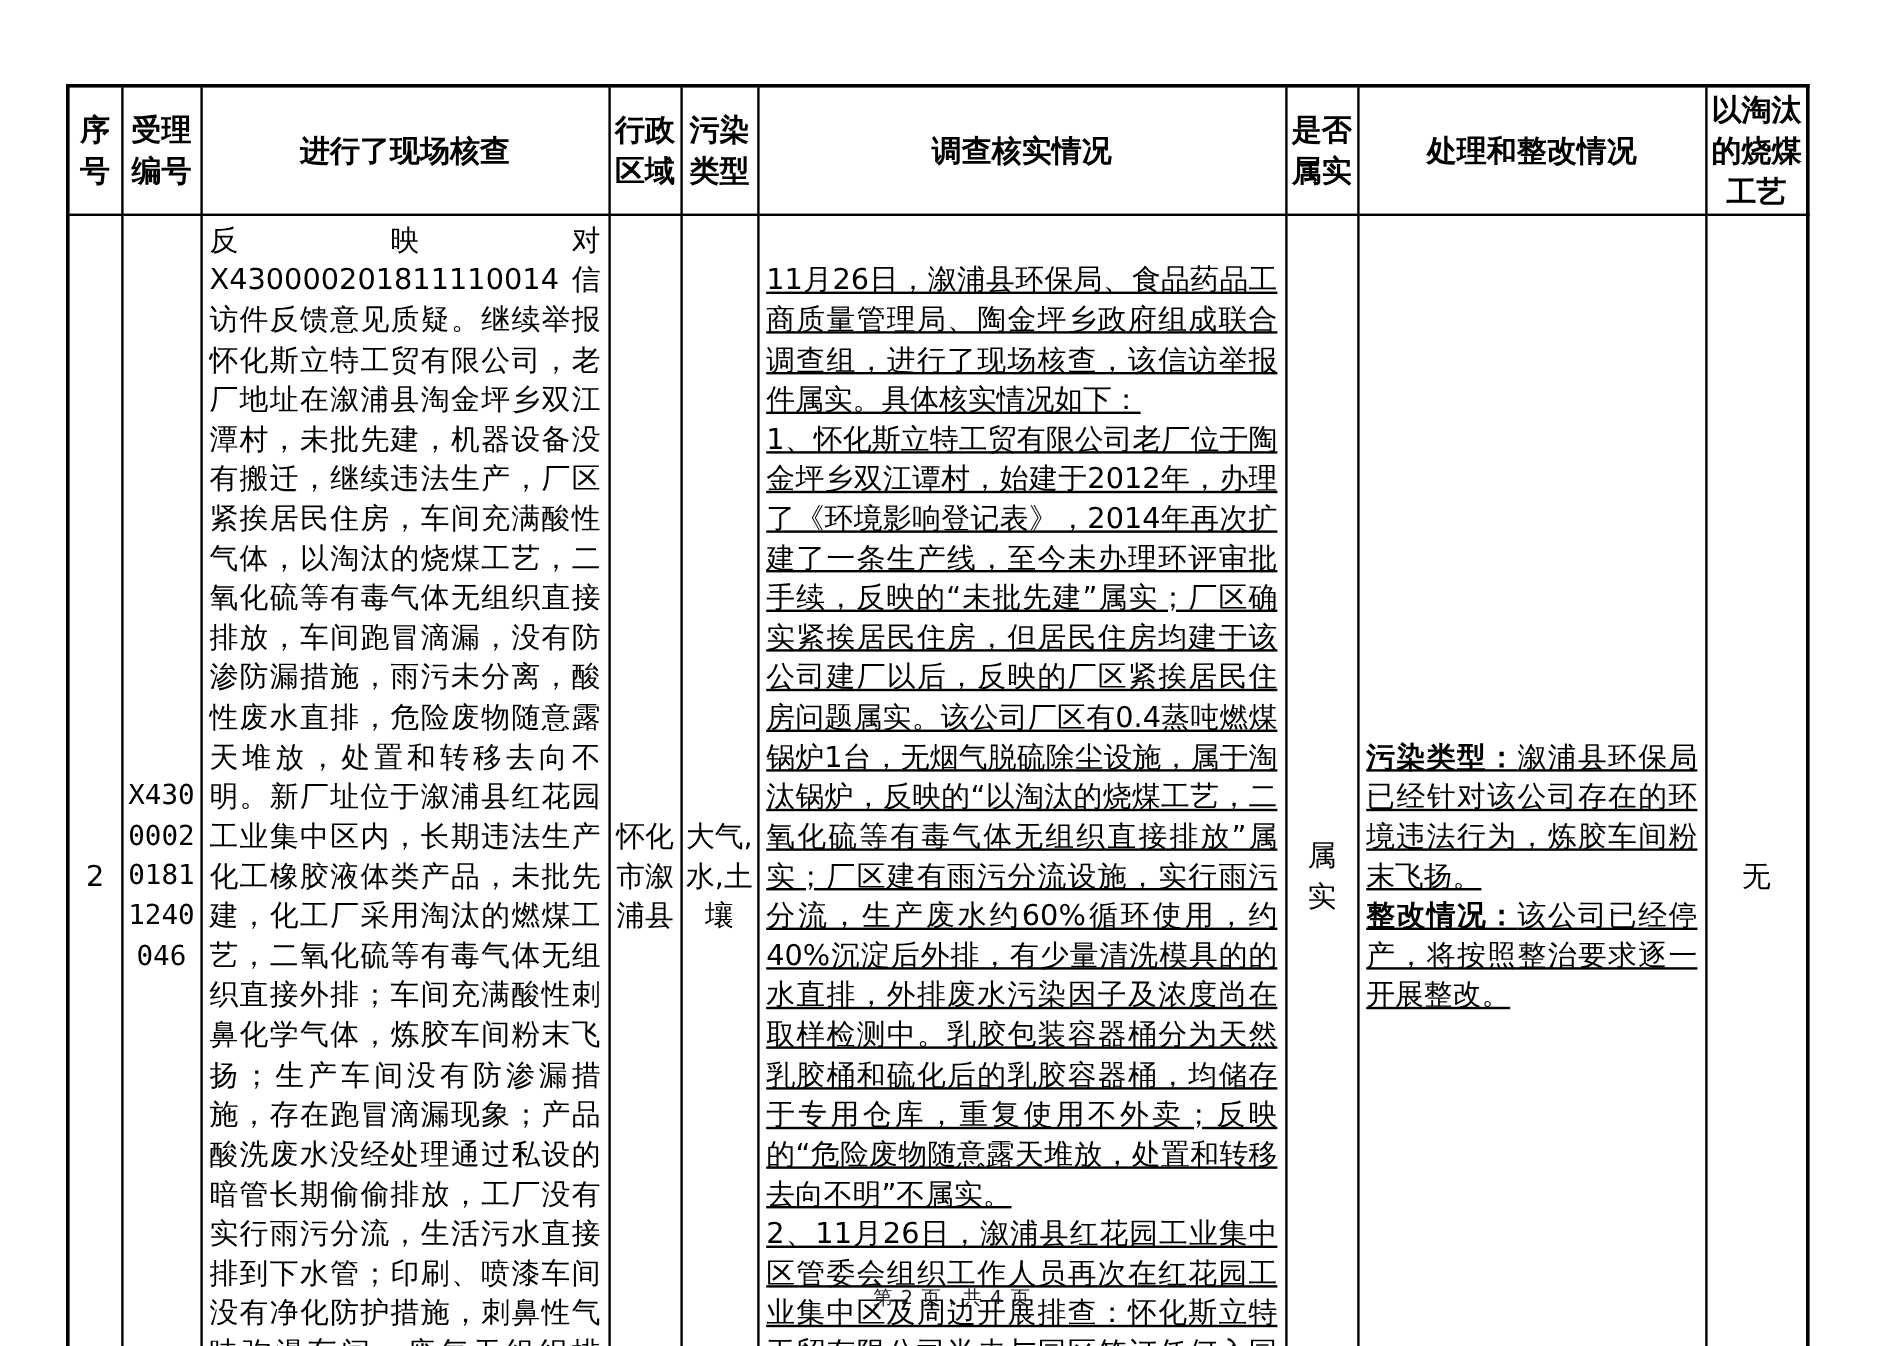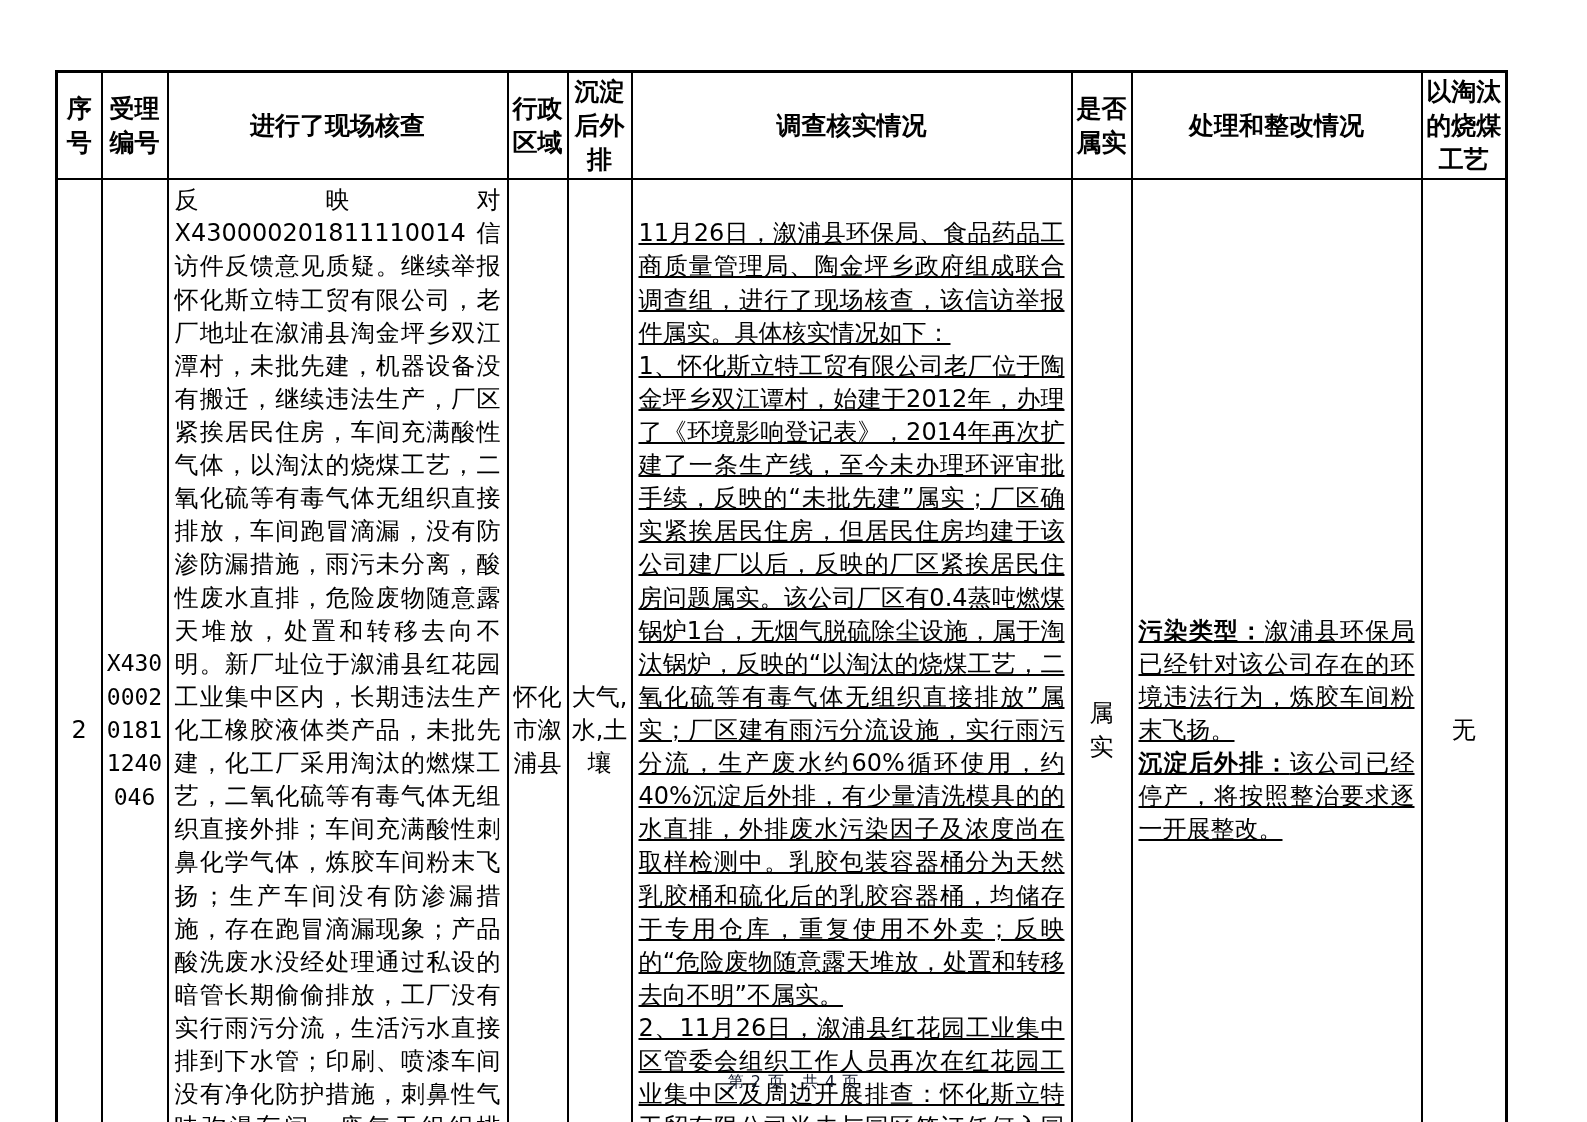--- a/index.html
+++ b/index.html
@@ -82,21 +82,21 @@
       <col style="width:60px">
       <col style="width:290px">
       <col style="width:85px">
     </colgroup>
     <thead>
       <tr>
         <th>序号</th>
         <th>受理编号</th>
         <th>进行了现场核查</th>
         <th>行政区域</th>
-        <th>沉淀后外排</th>
+        <th>污染类型</th>
         <th>调查核实情况</th>
         <th>是否属实</th>
         <th>处理和整改情况</th>
         <th>以淘汰的烧煤工艺</th>
       </tr>
     </thead>
     <tbody>
       <tr>
         <td class="c-center">2</td>
         <td class="code-cell">X430000201811240046</td>
@@ -104,21 +104,21 @@
         <td class="c-center wrap-tight">怀化市溆浦县</td>
         <td class="c-center wrap-tight">大气,水,土壤</td>
         <td class="c-just">
           <div class="para">11月26日，溆浦县环保局、食品药品工商质量管理局、陶金坪乡政府组成联合调查组，进行了现场核查，该信访举报件属实。具体核实情况如下：</div>
           <div class="para">1、怀化斯立特工贸有限公司老厂位于陶金坪乡双江谭村，始建于2012年，办理了《环境影响登记表》，2014年再次扩建了一条生产线，至今未办理环评审批手续，反映的“未批先建”属实；厂区确实紧挨居民住房，但居民住房均建于该公司建厂以后，反映的厂区紧挨居民住房问题属实。该公司厂区有0.4蒸吨燃煤锅炉1台，无烟气脱硫除尘设施，属于淘汰锅炉，反映的“以淘汰的烧煤工艺，二氧化硫等有毒气体无组织直接排放”属实；厂区建有雨污分流设施，实行雨污分流，生产废水约60%循环使用，约40%沉淀后外排，有少量清洗模具的的水直排，外排废水污染因子及浓度尚在取样检测中。乳胶包装容器桶分为天然乳胶桶和硫化后的乳胶容器桶，均储存于专用仓库，重复使用不外卖；反映的“危险废物随意露天堆放，处置和转移去向不明”不属实。</div>
           <div class="para">2、11月26日，溆浦县红花园工业集中区管委会组织工作人员再次在红花园工业集中区及周边开展排查：怀化斯立特工贸有限公司尚未与园区签订任何入园协议，也未入驻工业园，不存在未批先建及反映的相关环境问题，反映的新厂相关环境问题不属实。</div>
         </td>
         <td class="c-center">属实</td>
         <td class="c-just">
           <div class="para"><span class="inline-label">污染类型：</span><span>溆浦县环保局已经针对该公司存在的环境违法行为，炼胶车间粉末飞扬。</span></div>
-          <div class="para"><span class="inline-label">沉淀后外排：</span><span>该公司已经停产，将按照整治要求逐一开展整改。</span></div>
+          <div class="para"><span class="inline-label">整改情况：</span><span>该公司已经停产，将按照整治要求逐一开展整改。</span></div>
         </td>
         <td class="c-center">无</td>
       </tr>
     </tbody>
   </table>
 
   <div class="page-footer">第 2 页，共 4 页</div>
 
 </div>
 

